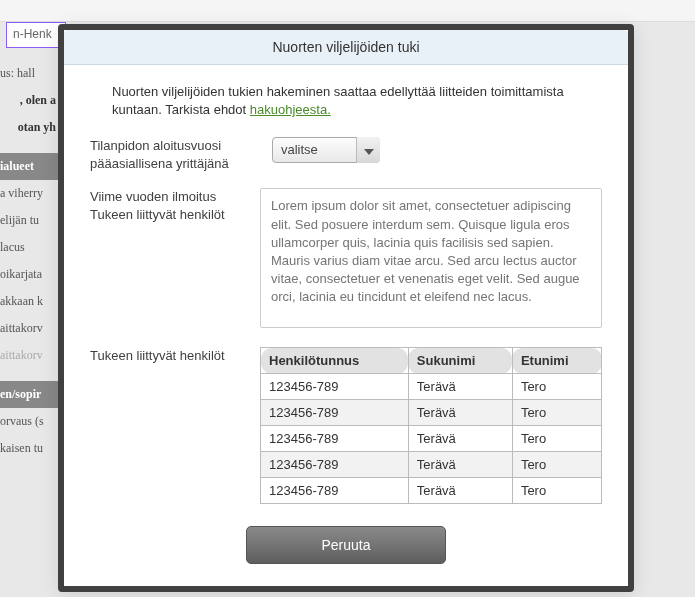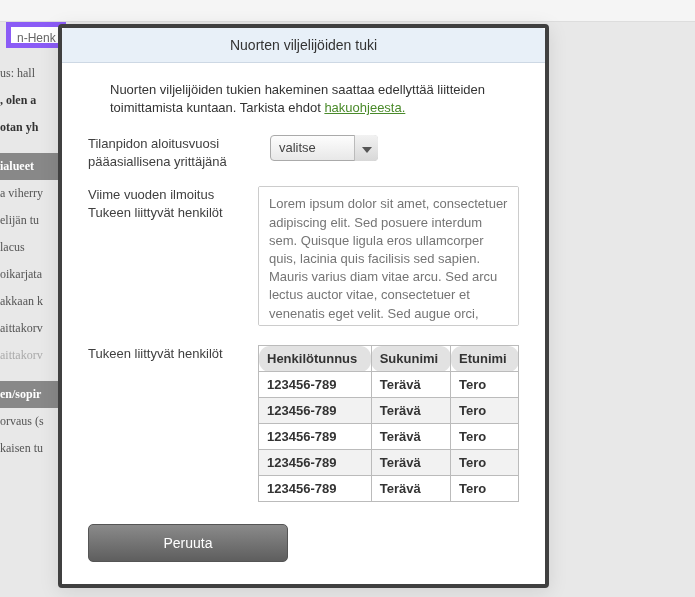--- a/index.html
+++ b/index.html
@@ -20,21 +20,21 @@
   .bg-top {
     position: absolute;
     top: 0; left: 0; right: 0; height: 22px;
     background: #f5f5f5;
     border-bottom: 1px solid #ddd;
   }
   .bg-strip {
     position: absolute;
     top: 22px; left: 6px; width: 60px; height: 26px;
     background: #fff;
-    border: 5px solid #8b5cf6;
+    border: 1px solid #8b5cf6;
     padding: 4px 6px;
     font-size: 12px;
     color: #666;
     overflow: hidden;
     white-space: nowrap;
   }
   .bg-left {
     position: absolute;
     top: 60px; left: 0; width: 60px; bottom: 40px;
     color: #555;
@@ -44,29 +44,29 @@
     padding: 6px 4px 6px 0;
     white-space: nowrap;
     overflow: hidden;
     font-family: Liberation Serif, serif;
   }
   .bg-left .heading {
     background: #888;
     color: #ffffff;
     font-weight: bold;
   }
-  .bg-left .bold { font-weight: bold; color: #333; }
+  .bg-left .bold { font-weight: bold; color: #333; text-align: right; }
   .bg-left .faded { color: #aaa; }
   
   .modal {
     position: absolute;
     top: 24px; left: 58px;
-    width: 491px;
+    width: 576px;
     background: #fff;
-    border: 4px solid #404040;
+    border: 6px solid #404040;
     border-radius: 4px;
     box-shadow: 0 4px 20px rgba(0,0,0,0.1);
   }
   .modal-header {
     background: #e8f0f8;
     border-bottom: 1px solid #cdd8e4;
     border-radius: 4px 4px 0 0;
     text-align: center;
     padding: 9px 0;
     font-size: 14px;
@@ -140,36 +140,34 @@
   .table {
     width: 100%;
     border-collapse: collapse;
     border: 1px solid #bbb;
     font-size: 13px;
   }
   .table th, .table td {
     border: 1px solid #bbb;
     padding: 5px 8px;
     text-align: left;
-    font-weight: bold;
   }
   .table th {
     background: #e2e2e2;
     font-weight: bold;
     color: #333;
     border-radius: 11px;
   }
   .table tr:nth-child(odd) td { background: #fff; }
   .table tr:nth-child(even) td { background: #f2f2f2; }
   .buttons {
     display: flex;
     justify-content: center;
     gap: 48px;
     margin-top: 22px;
-    flex-direction: column;
   }
   .btn {
     width: 200px;
     height: 38px;
     border-radius: 5px;
     font-size: 14px;
     color: #fff;
     border: 1px solid transparent;
     cursor: pointer;
     display: flex; align-items: center; justify-content: center;

